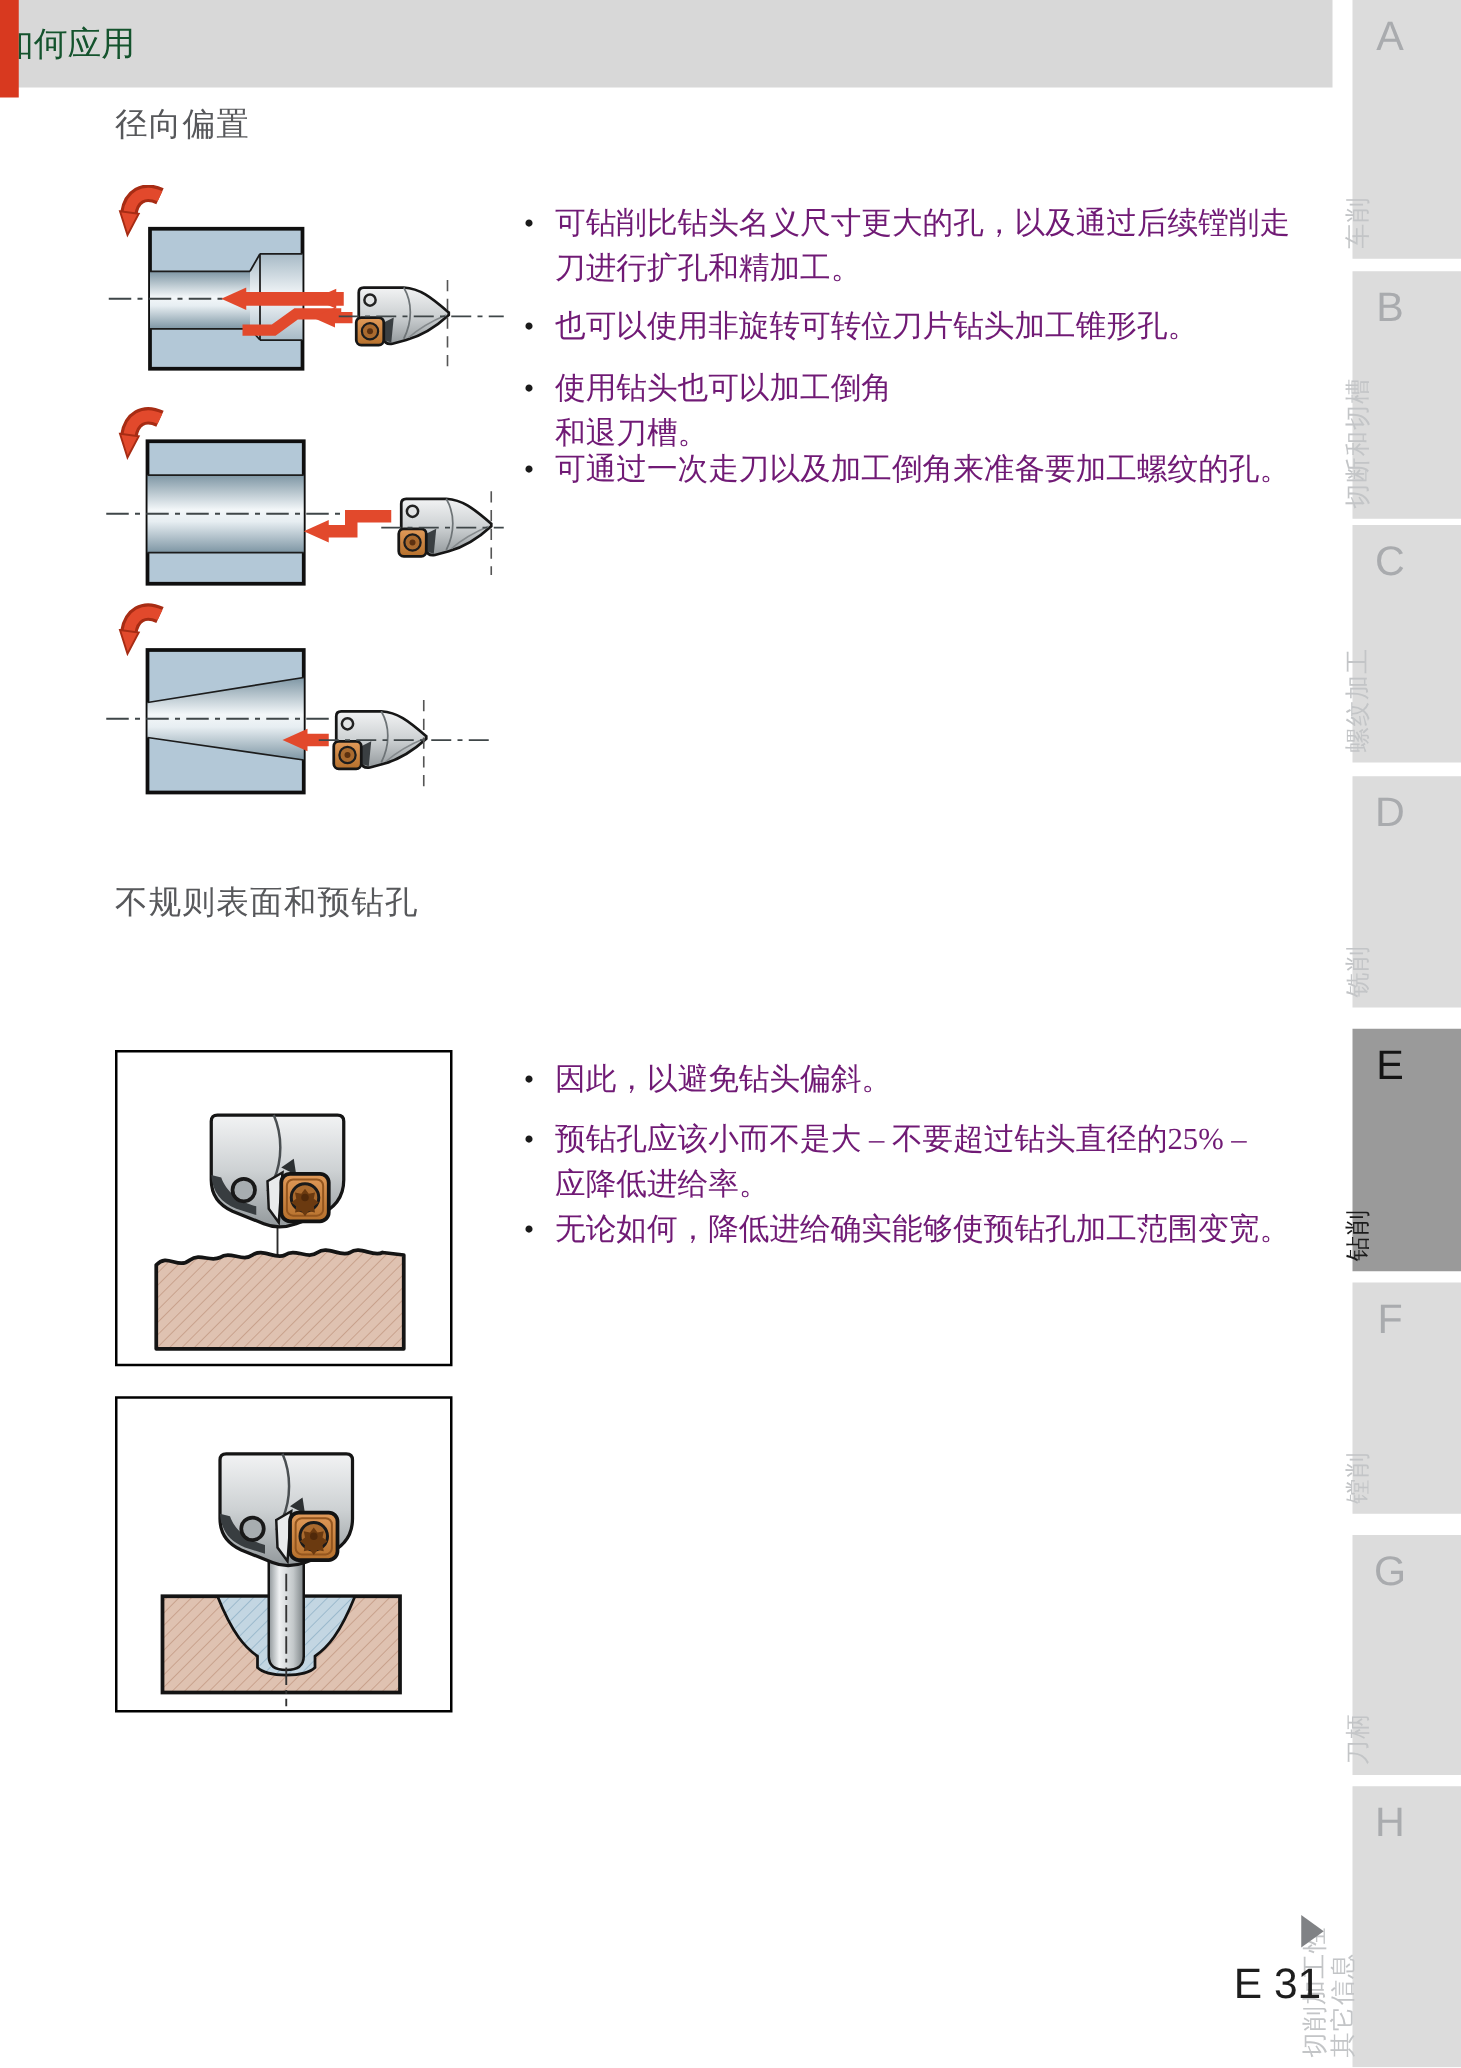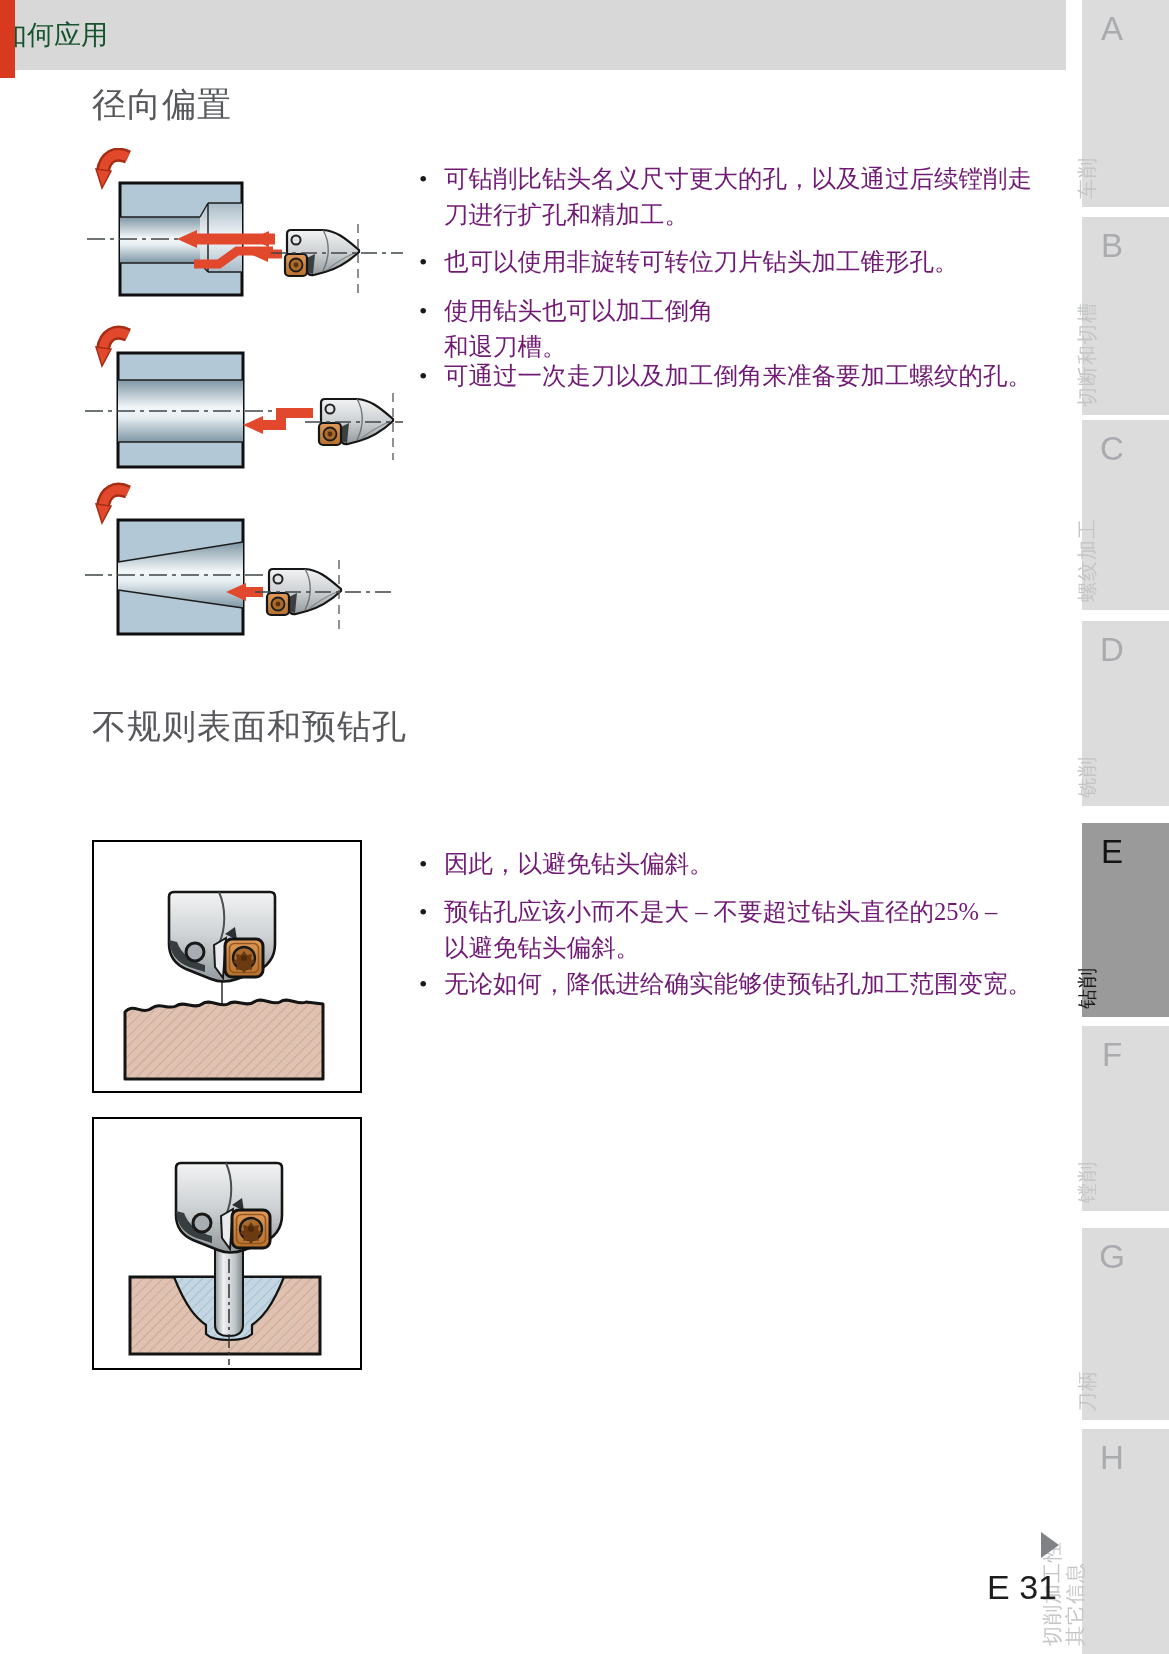--- a/index.html
+++ b/index.html
@@ -10,21 +10,21 @@
   
   .header-band {
     position:absolute; left:0; top:0; width:1066px; height:70px; background:#d8d8d8;
     box-sizing:border-box; text-align:left; padding-right:56px;
     font-size:27px; line-height:70px; color:#14532d;
   }
   .red-corner { position:absolute; left:0; top:0; width:15px; height:78px; background:#d8391f; }
   
   .h-title {
     position:absolute; left:92px; margin:0; font-family:"Liberation Sans","DejaVu Sans",sans-serif;
-    font-weight:400; font-size:34px; color:#57585b; letter-spacing:1px;
+    font-weight:400; font-size:26px; color:#57585b; letter-spacing:1px;
   }
   
   .brow { position:absolute; left:419px; width:606px; }
   .brow .dot { position:absolute; left:0; top:0; font-size:24px; line-height:36px; color:#1a1a1a; }
   .brow .btext {
     display:block; margin-left:25px; width:590px; font-size:24.5px; line-height:36px;
     color:#701a75; white-space:pre-line;
   }
   .intro {
     position:absolute; left:418px; width:606px; font-size:24.5px; line-height:36px;
@@ -212,21 +212,21 @@
     </svg>
   </div>
 
   <div class="brow" style="top:846px;">
     <span class="dot">•</span>
     <span class="btext">因此，以避免钻头偏斜。</span>
   </div>
   <div class="brow" style="top:894px;">
     <span class="dot">•</span>
     <span class="btext">预钻孔应该小而不是大 – 不要超过钻头直径的25% –
-以避免钻头偏斜。</span>
+应降低进给率。</span>
   </div>
   <div class="brow" style="top:966px;">
     <span class="dot">•</span>
     <span class="btext">无论如何，降低进给确实能够使预钻孔加工范围变宽。</span>
   </div>
 
   <div class="frame" style="top:1117px;">
     <svg width="266" height="249" viewBox="0 0 266 249">
       <rect x="36" y="158" width="190" height="77" fill="url(#pTan)" stroke="#141414" stroke-width="3"></rect>
       <path d="M80,158 C92,188 102,199 112,206 L112,215 C120,223 150,223 158,215 L158,206

